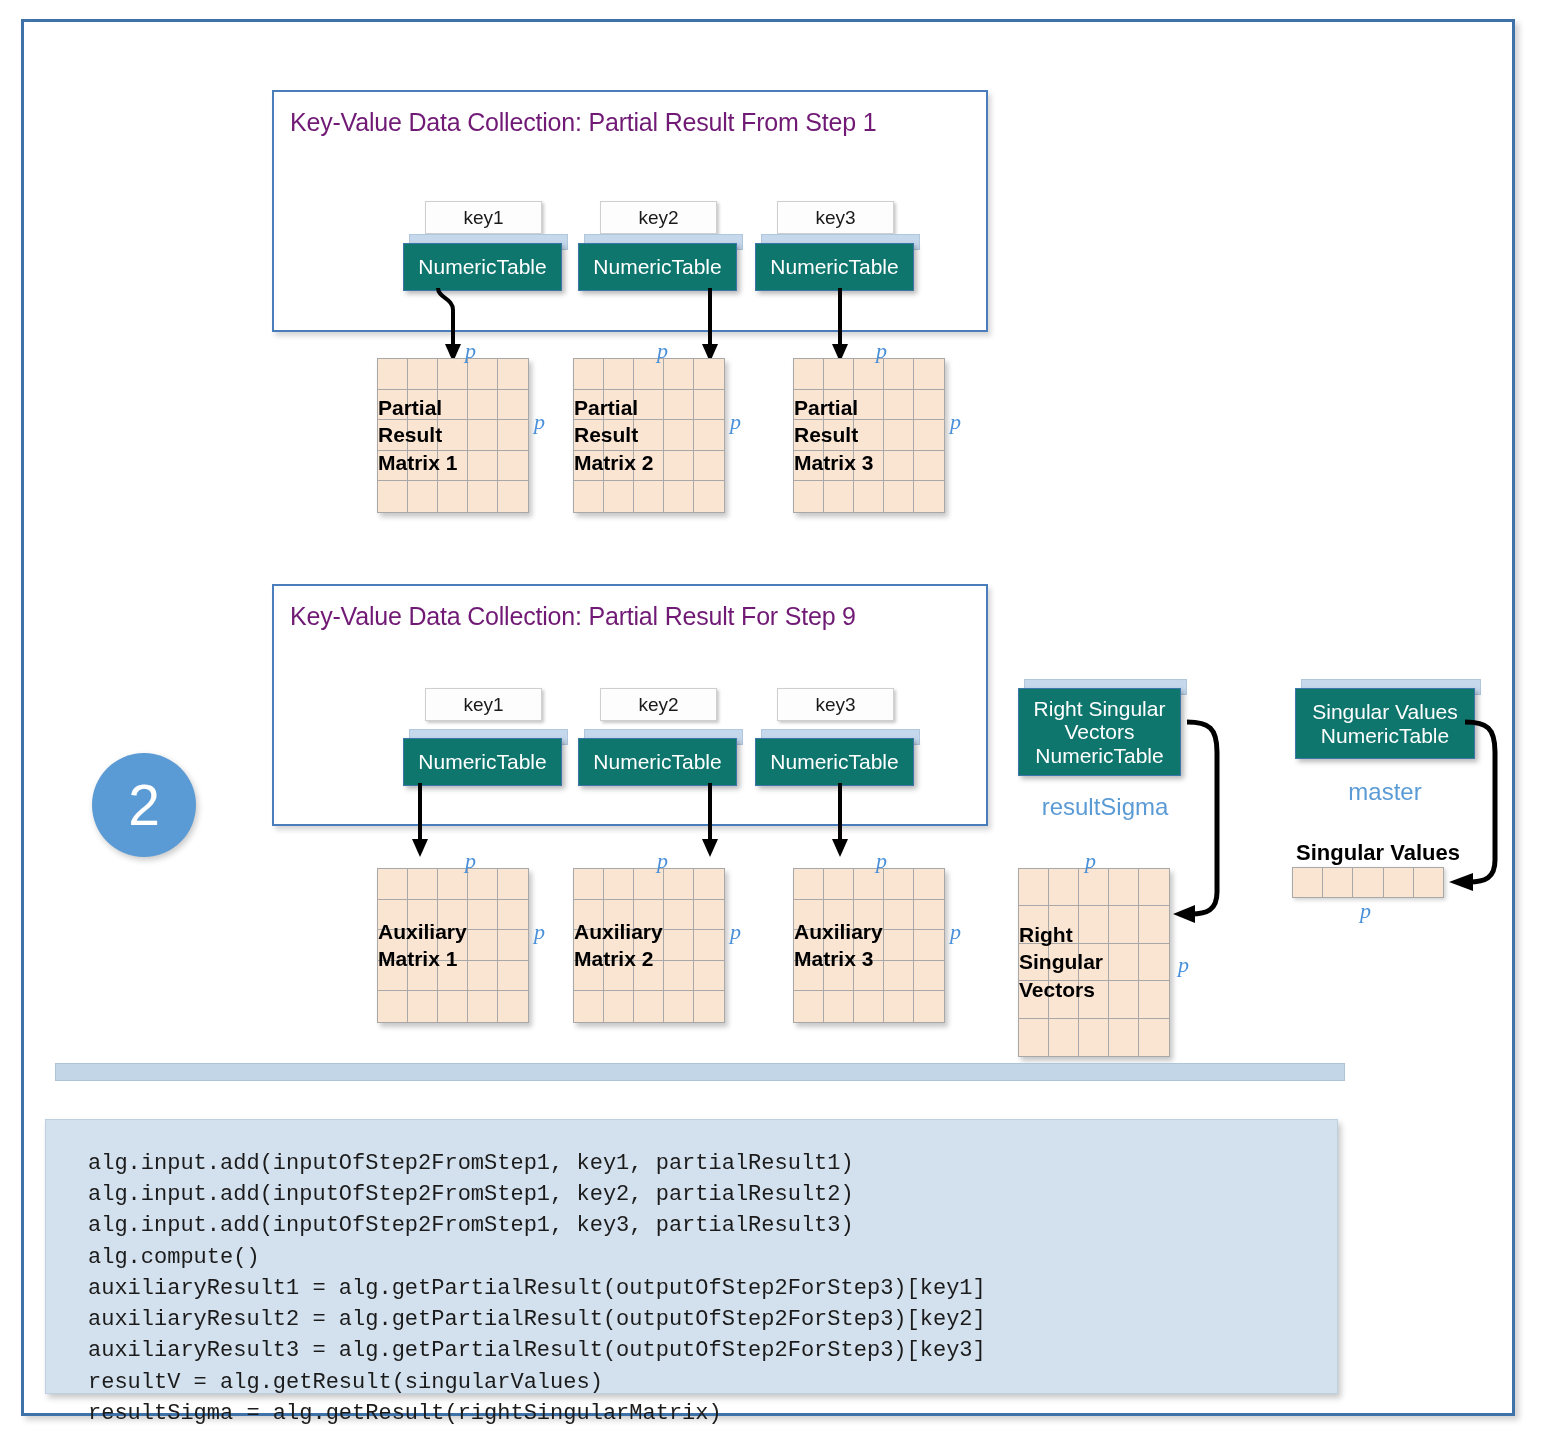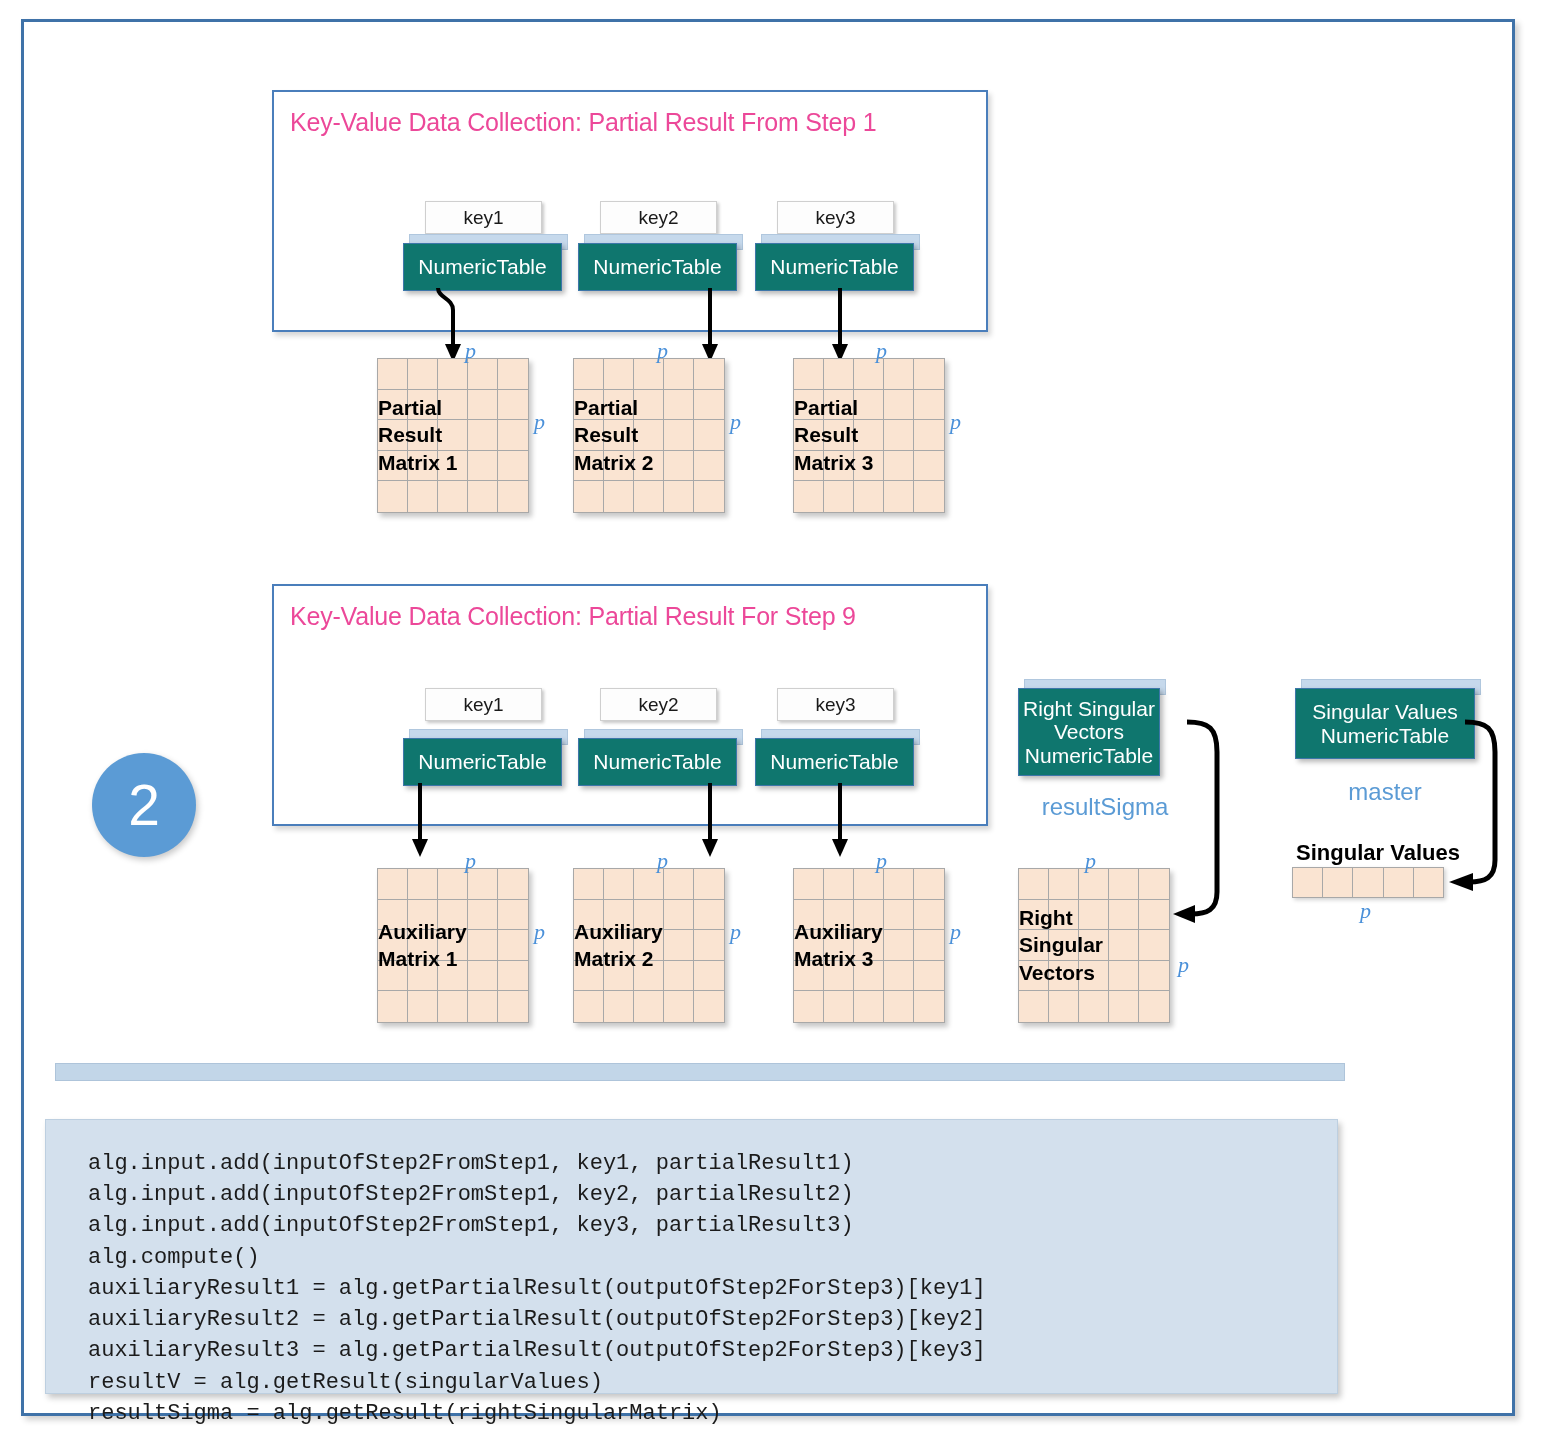--- a/index.html
+++ b/index.html
@@ -34,21 +34,21 @@
     border: 2px solid #4a7ebb;
     background: #ffffff;
     box-shadow: 3px 4px 5px rgba(0,0,0,0.16);
     box-sizing: border-box;
   }
   .kv-title {
     position: absolute;
     left: 16px;
     top: 16px;
     font-size: 25px;
-    color: #ec4899;
+    color: #701a75;
     white-space: nowrap;
     letter-spacing: -0.2px;
   }
 
   
   .key-chip {
     position: absolute;
     width: 117px;
     height: 33px;
     background: #fdfdfd;
@@ -523,31 +523,31 @@
       <div class="mcell lastrow"></div>
       <div class="mcell lastrow"></div>
       <div class="mcell lastrow"></div>
       <div class="mcell lastrow lastcol"></div>
     <div class="matrix-label" style="white-space:pre-line">Auxiliary
 Matrix 3</div>
   </div>
   <div class="p-label" style="left:876px; top:848px;">p</div>
   <div class="p-label" style="left:950px; top:919px;">p</div>
 
-  <div class="nt-wrap" style="left:1018px; top:679px; width:142px; height:97px;">
+  <div class="nt-wrap" style="left:1018px; top:679px; width:163px; height:97px;">
     <div class="nt-back"></div>
     <div class="nt-front">
       <span style="white-space:pre-line">Right Singular
 Vectors
 NumericTable</span>
     </div>
   </div>
   <div class="result-label" style="left:1010px; top:793px; width:190px;">resultSigma</div>
 
-  <div class="matrix" style="left:1018px; top:868px; width:152px; height:155px; grid-template-columns:repeat(5,1fr); grid-template-rows:repeat(5,1fr);">
+  <div class="matrix" style="left:1018px; top:868px; width:152px; height:189px; grid-template-columns:repeat(5,1fr); grid-template-rows:repeat(5,1fr);">
     <div class="mcell"></div>
       <div class="mcell"></div>
       <div class="mcell"></div>
       <div class="mcell"></div>
       <div class="mcell lastcol"></div>
     <div class="mcell"></div>
       <div class="mcell"></div>
       <div class="mcell"></div>
       <div class="mcell"></div>
       <div class="mcell lastcol"></div>

